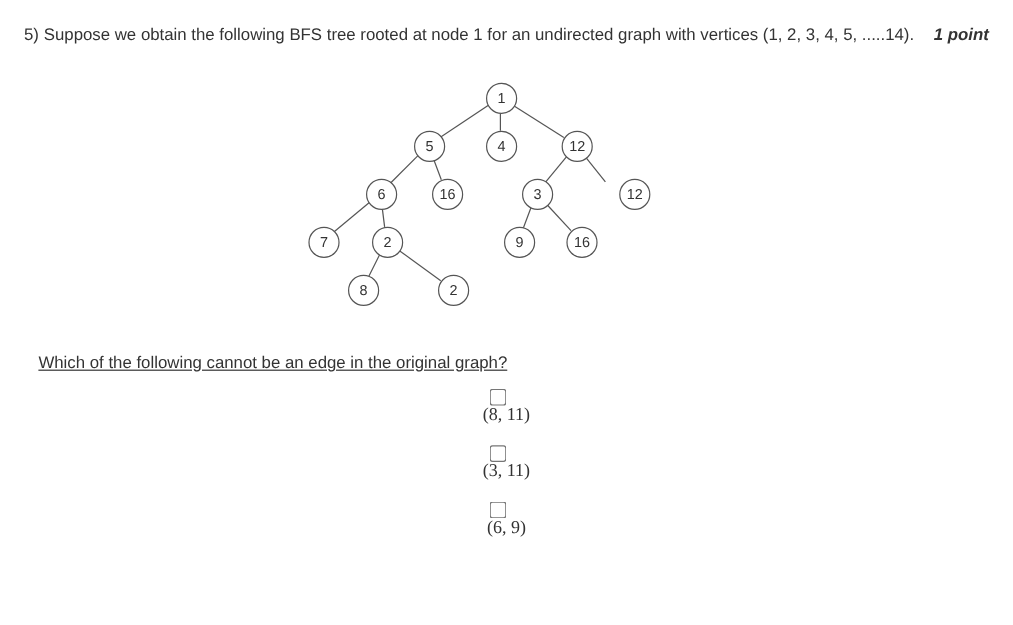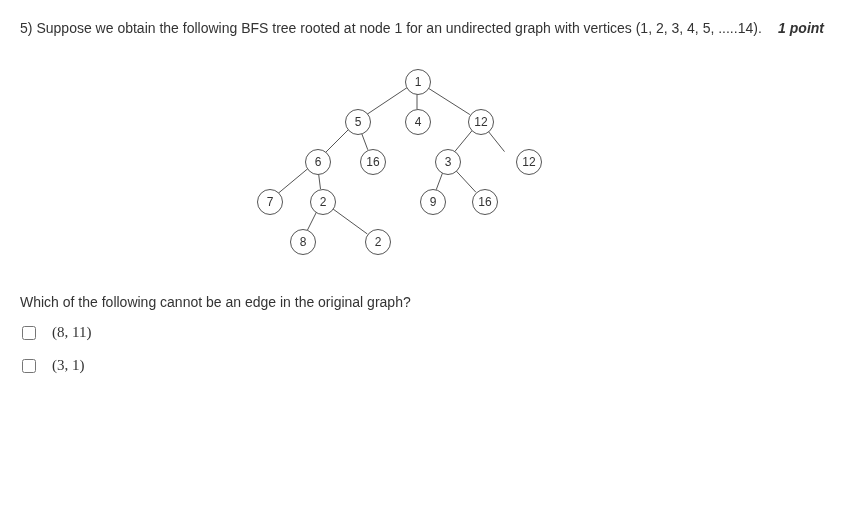--- a/index.html
+++ b/index.html
@@ -45,26 +45,28 @@
     background: #fff;
     font-size: 12px;
     display: flex;
     align-items: center;
     justify-content: center;
     transform: translate(-12px, -12px);
     color: #333;
   }
   .sub-question {
     font-size: 14px;
-    margin: 20px 0 14px 0;
+    margin: 20px 0 14px 12px;
+    text-decoration: underline;
   }
   .option {
     display: flex;
     align-items: center;
     margin: 10px 0 16px 0;
+    flex-direction: column;
   }
   .option input[type=checkbox] {
     width: 14px;
     height: 14px;
     margin: 0 16px 0 2px;
   }
   .option-label {
     font-size: 15px;
     font-family: "Times New Roman", serif;
   }
@@ -112,15 +114,19 @@
 
 <div class="sub-question">Which of the following cannot be an edge in the original graph?</div>
 
 <div id="options-container">
     <div class="option">
       <input type="checkbox" style="">
       <span class="option-label">(8, 11)</span>
     </div>
     <div class="option">
       <input type="checkbox" style="">
-      <span class="option-label">(3, 1)</span>
+      <span class="option-label">(3, 11)</span>
+    </div>
+    <div class="option">
+      <input type="checkbox" style="">
+      <span class="option-label">(6, 9)</span>
     </div>
   </div>
 
 </body></html>

